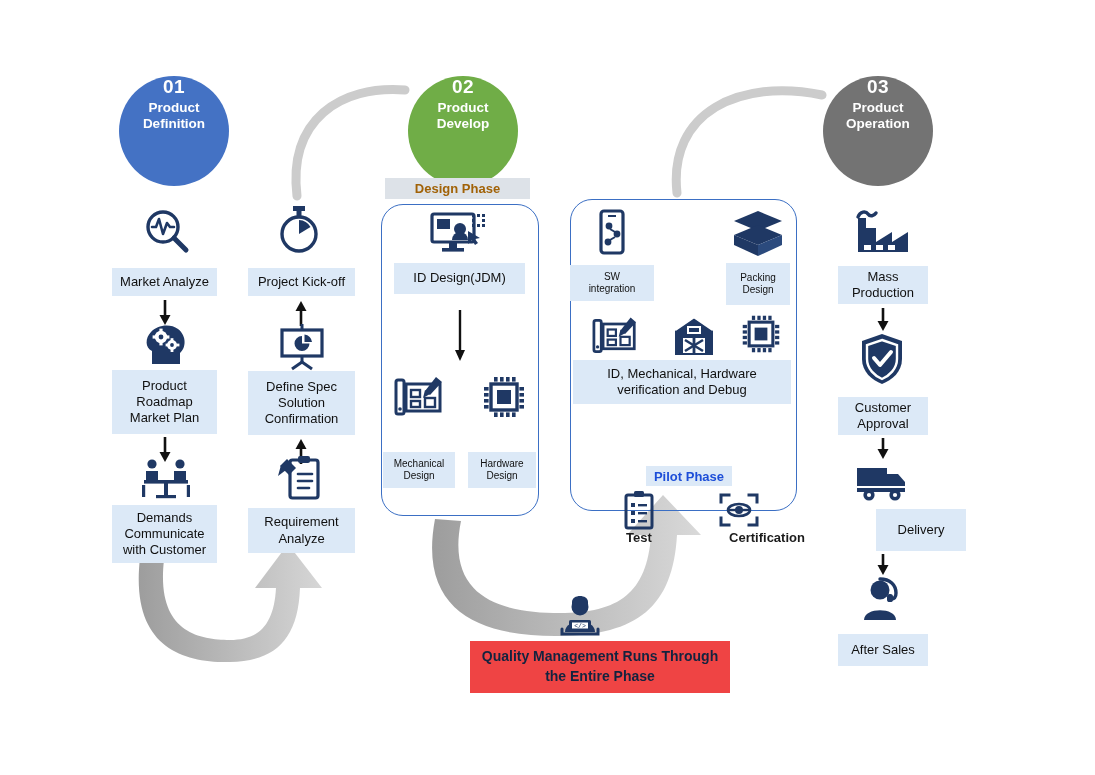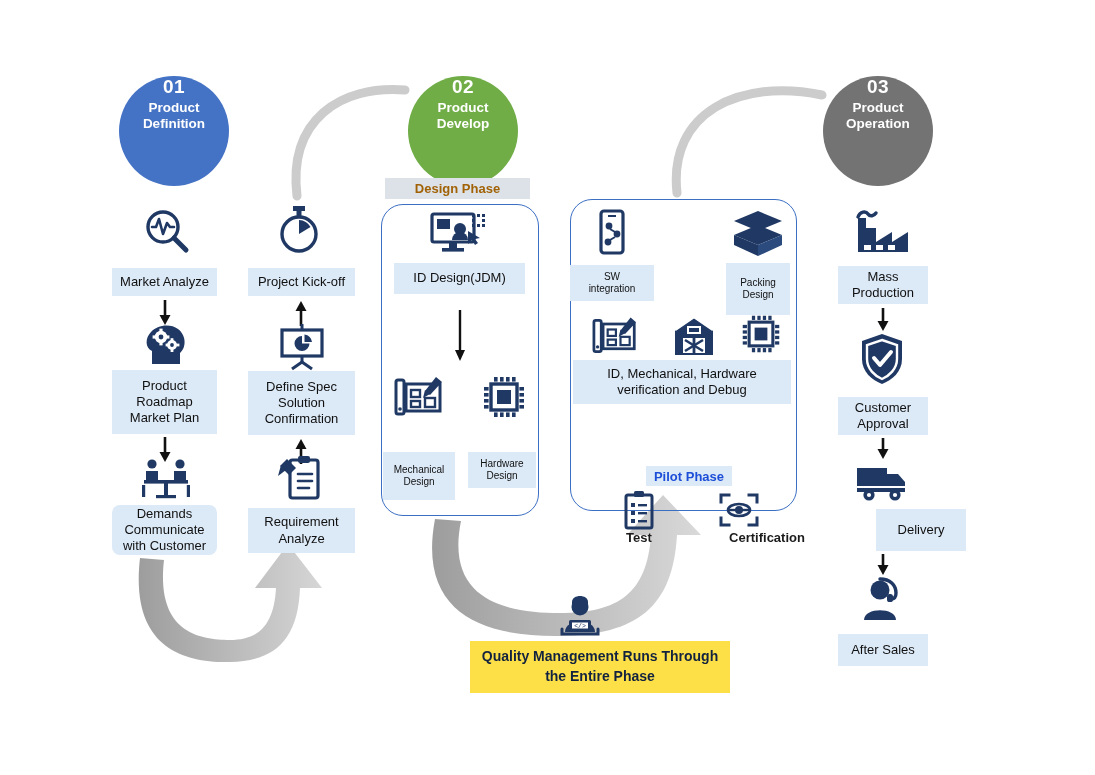--- a/index.html
+++ b/index.html
@@ -16,21 +16,21 @@
 
   
   .chip{background:#dce9f7;color:#101010;font-size:13px;line-height:1.25;
         display:flex;align-items:center;justify-content:center;text-align:center;
         padding:4px 6px;box-sizing:border-box;}
   .chip.sm{font-size:10px;}
   .phaseTag{background:#dde2e8;color:#a16207;font-size:13px;font-weight:bold;
             display:flex;align-items:center;justify-content:center;text-align:center;}
   .pilotTag{background:#dce9f7;color:#1d4ed8;font-size:13px;font-weight:bold;
             display:flex;align-items:center;justify-content:center;text-align:center;}
-  .banner{background:#fde047;color:#13233f;font-size:14px;font-weight:bold;line-height:1.4;
+  .banner{background:#ef4444;color:#13233f;font-size:14px;font-weight:bold;line-height:1.4;
           display:flex;align-items:center;justify-content:center;text-align:center;padding:6px 10px;
           box-sizing:border-box;}
 
   
   .pbox{border:1.6px solid #3b6fc4;border-radius:22px;background:transparent;}
 
   svg{display:block;overflow:visible;}
   .ico{position:absolute;}
 </style>
 </head>
@@ -132,21 +132,21 @@
     <circle cx="14" cy="8" r="4.6" fill="#1F3864"></circle>
     <path d="M8 15 h12 v9 h-12 z" fill="#1F3864"></path>
     <circle cx="42" cy="8" r="4.6" fill="#1F3864"></circle>
     <path d="M36 15 h12 v9 h-12 z" fill="#1F3864"></path>
     <rect x="6" y="24" width="44" height="3.6" fill="#1F3864"></rect>
     <rect x="26" y="27" width="4" height="14" fill="#1F3864"></rect>
     <rect x="18" y="39" width="20" height="3.2" fill="#1F3864"></rect>
     <rect x="4" y="29" width="3.2" height="12" fill="#1F3864"></rect>
     <rect x="48.8" y="29" width="3.2" height="12" fill="#1F3864"></rect>
   </svg>
-  <div class="abs chip" style="left:112px;top:505px;width:105px;height:50px;border-radius:8px;">
+  <div class="abs chip" style="left:112px;top:505px;width:105px;height:58px;">
     <span style="white-space:pre-line;">Demands
 Communicate
 with Customer</span>
   </div>
 
   <svg class="abs ico" style="left:275px;top:204px;width:48px;height:52px;" viewBox="0 0 48 52">
     <circle cx="24" cy="30" r="17" fill="none" stroke="#1F3864" stroke-width="3.4"></circle>
     <rect x="18" y="2" width="12" height="5" fill="#1F3864"></rect>
     <rect x="21.5" y="6" width="5" height="6" fill="#1F3864"></rect>
     <path d="M24 30 L24 16 A14 14 0 0 1 35.5 23 Z" fill="#1F3864"></path>
@@ -254,21 +254,21 @@
       <rect x="3" y="13" width="4.6" height="3.6"></rect>
         <rect x="3" y="19" width="4.6" height="3.6"></rect>
       <rect x="3" y="25" width="4.6" height="3.6"></rect>
         <rect x="3" y="31" width="4.6" height="3.6"></rect>
       <rect x="38.4" y="13" width="4.6" height="3.6"></rect>
         <rect x="38.4" y="19" width="4.6" height="3.6"></rect>
       <rect x="38.4" y="25" width="4.6" height="3.6"></rect>
         <rect x="38.4" y="31" width="4.6" height="3.6"></rect>
     </g>
   </svg>
-  <div class="abs chip sm" style="left:383px;top:452px;width:72px;height:48px;">
+  <div class="abs chip sm" style="left:383px;top:452px;width:72px;height:36px;">
     <span style="white-space:pre-line;">Mechanical
 Design</span>
   </div>
   <div class="abs chip sm" style="left:468px;top:452px;width:68px;height:36px;">
     <span style="white-space:pre-line;">Hardware
 Design</span>
   </div>
 
   <div class="abs pbox" style="left:570px;top:199px;width:225px;height:310px;"></div>
 
@@ -287,21 +287,21 @@
     <span style="white-space:pre-line;">SW
 integration</span>
   </div>
 
   <svg class="abs ico" style="left:727px;top:209px;width:62px;height:52px;" viewBox="0 0 62 52">
     <path d="M31 2 L55 12 L31 22 L7 12 Z" fill="#1F3864"></path>
     <path d="M31 16 L55 26 L31 36 L7 26 Z" fill="#1F3864"></path>
     <path d="M7 26 L7 36 L31 47 L31 36 Z" fill="#1F3864"></path>
     <path d="M55 26 L55 36 L31 47 L31 36 Z" fill="#2b4a7d"></path>
   </svg>
-  <div class="abs chip sm" style="left:726px;top:263px;width:64px;height:52px;">
+  <div class="abs chip sm" style="left:726px;top:263px;width:64px;height:42px;">
     <span style="white-space:pre-line;">Packing
 Design</span>
   </div>
 
   <svg class="abs ico" style="left:590px;top:313px;width:50px;height:44px;" viewBox="0 0 54 48">
     <rect x="4" y="8" width="8" height="34" rx="2" fill="none" stroke="#1F3864" stroke-width="3"></rect>
     <circle cx="8" cy="37" r="1.8" fill="#1F3864"></circle>
     <rect x="14" y="12" width="34" height="27" fill="none" stroke="#1F3864" stroke-width="3"></rect>
     <g fill="none" stroke="#1F3864" stroke-width="2.4">
       <rect x="19" y="18" width="9" height="7"></rect>

